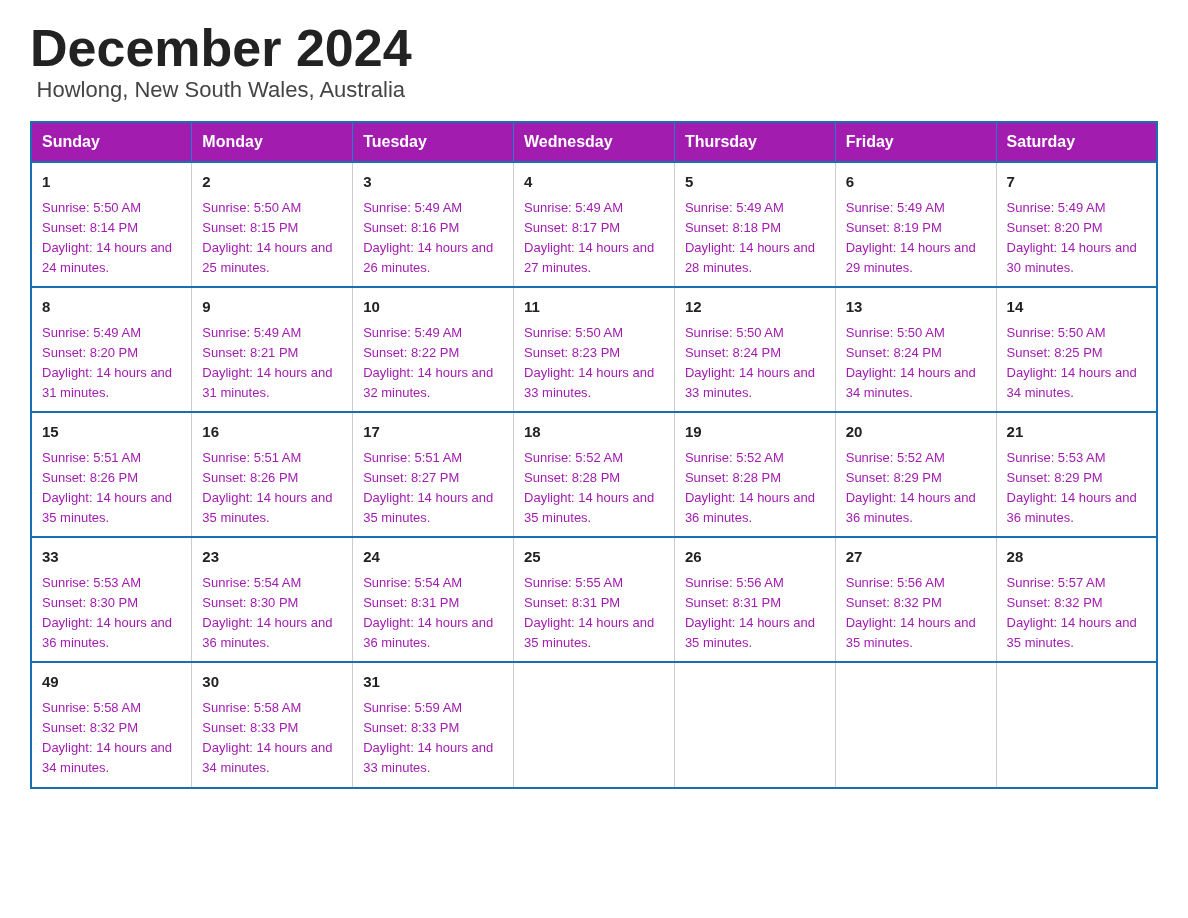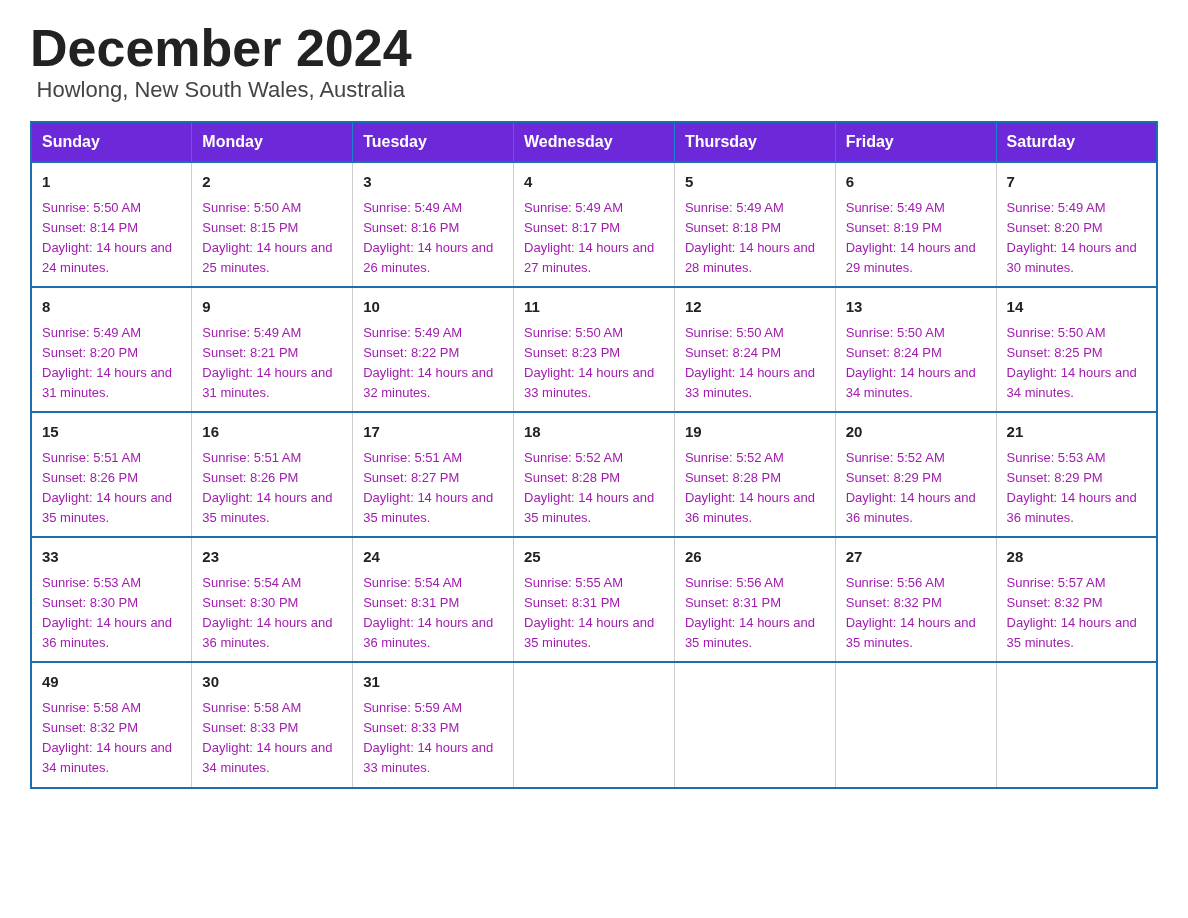--- a/index.html
+++ b/index.html
@@ -58,21 +58,21 @@
     .location-title {
       font-size: 22px;
       color: #444;
     }
     .calendar {
       width: 100%;
       border-collapse: collapse;
       border: 2px solid #1a6faf;
     }
     .calendar thead tr th {
-      background-color: #6d28d9;
+      background-color: #a21caf;
       color: #fff;
       font-size: 16px;
       font-weight: bold;
       padding: 10px 10px;
       text-align: left;
       border-right: 1px solid #1a82cc;
     }
     .calendar thead tr th:last-child {
       border-right: none;
     }

